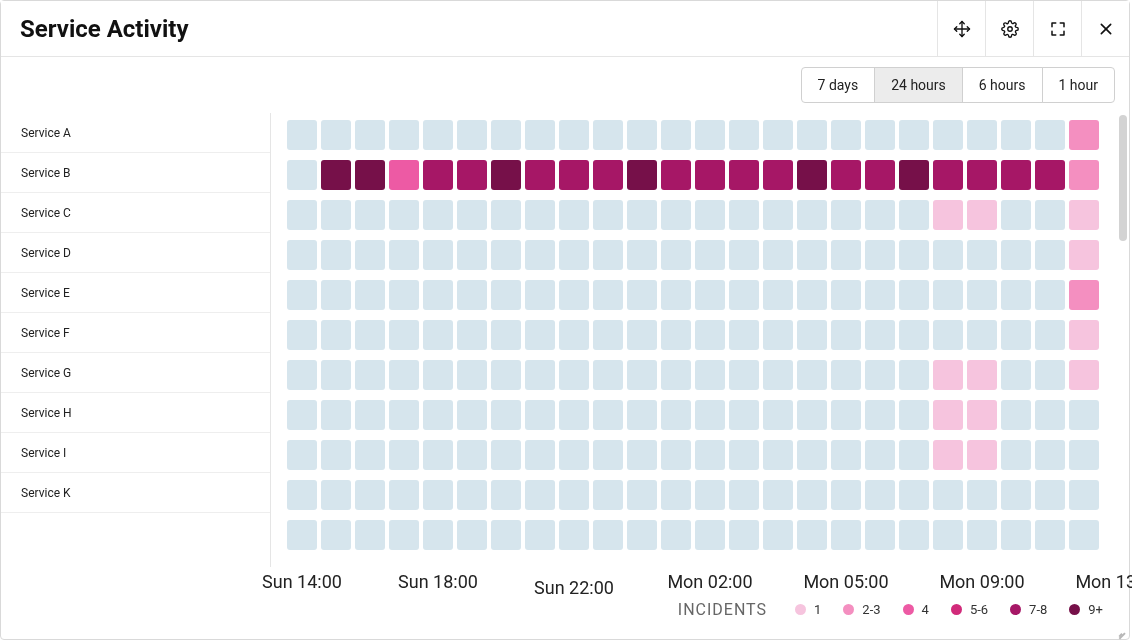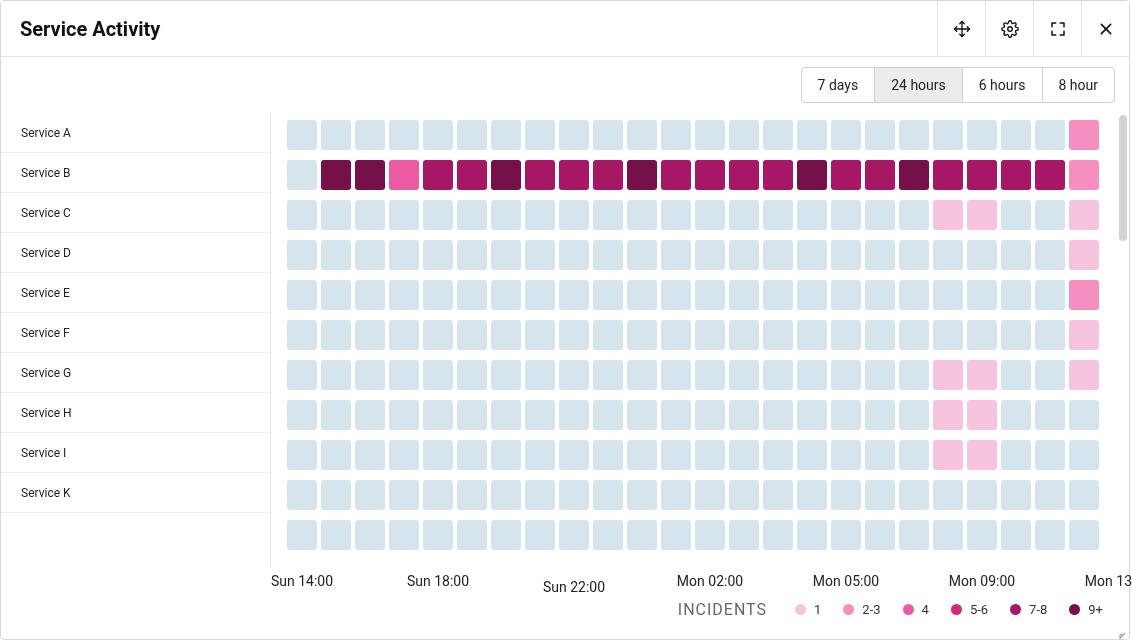--- a/index.html
+++ b/index.html
@@ -23,21 +23,21 @@
   }
   .header {
     display: flex;
     align-items: center;
     justify-content: space-between;
     height: 56px;
     border-bottom: 1px solid #e5e5e5;
     background: #fff;
   }
   .title {
-    font-size: 20px;
+    font-size: 24px;
     font-weight: 700;
     padding-left: 19px;
     color: #111;
   }
   .header-actions {
     display: flex;
     height: 100%;
   }
   .header-btn {
     width: 48px;
@@ -130,21 +130,21 @@
     left: 0; right: 0; bottom: 0;
     height: 72px;
     display: flex;
     flex-direction: column;
     justify-content: flex-start;
   }
   .xaxis {
     display: flex;
     padding-left: 284px;
     padding-right: 18px;
-    font-size: 14px;
+    font-size: 18px;
     color: #222;
     position: relative;
     height: 28px;
     align-items: center;
   }
   .xaxis .tick {
     position: absolute;
     transform: translateX(-50%);
     white-space: nowrap;
   }
@@ -231,21 +231,21 @@
         </svg>
       </div>
     </div>
   </div>
 
   <div class="subheader">
     <div class="seg-group" id="seg-group">
         <div class="seg-btn">7 days</div>
         <div class="seg-btn active">24 hours</div>
         <div class="seg-btn">6 hours</div>
-        <div class="seg-btn">8 hour</div>
+        <div class="seg-btn">1 hour</div>
       </div>
   </div>
 
   <div class="chart-area">
     <div class="service-col" id="service-col">
         <div class="service-row">Service A</div>
         <div class="service-row">Service B</div>
         <div class="service-row">Service C</div>
         <div class="service-row">Service D</div>
         <div class="service-row">Service E</div>

